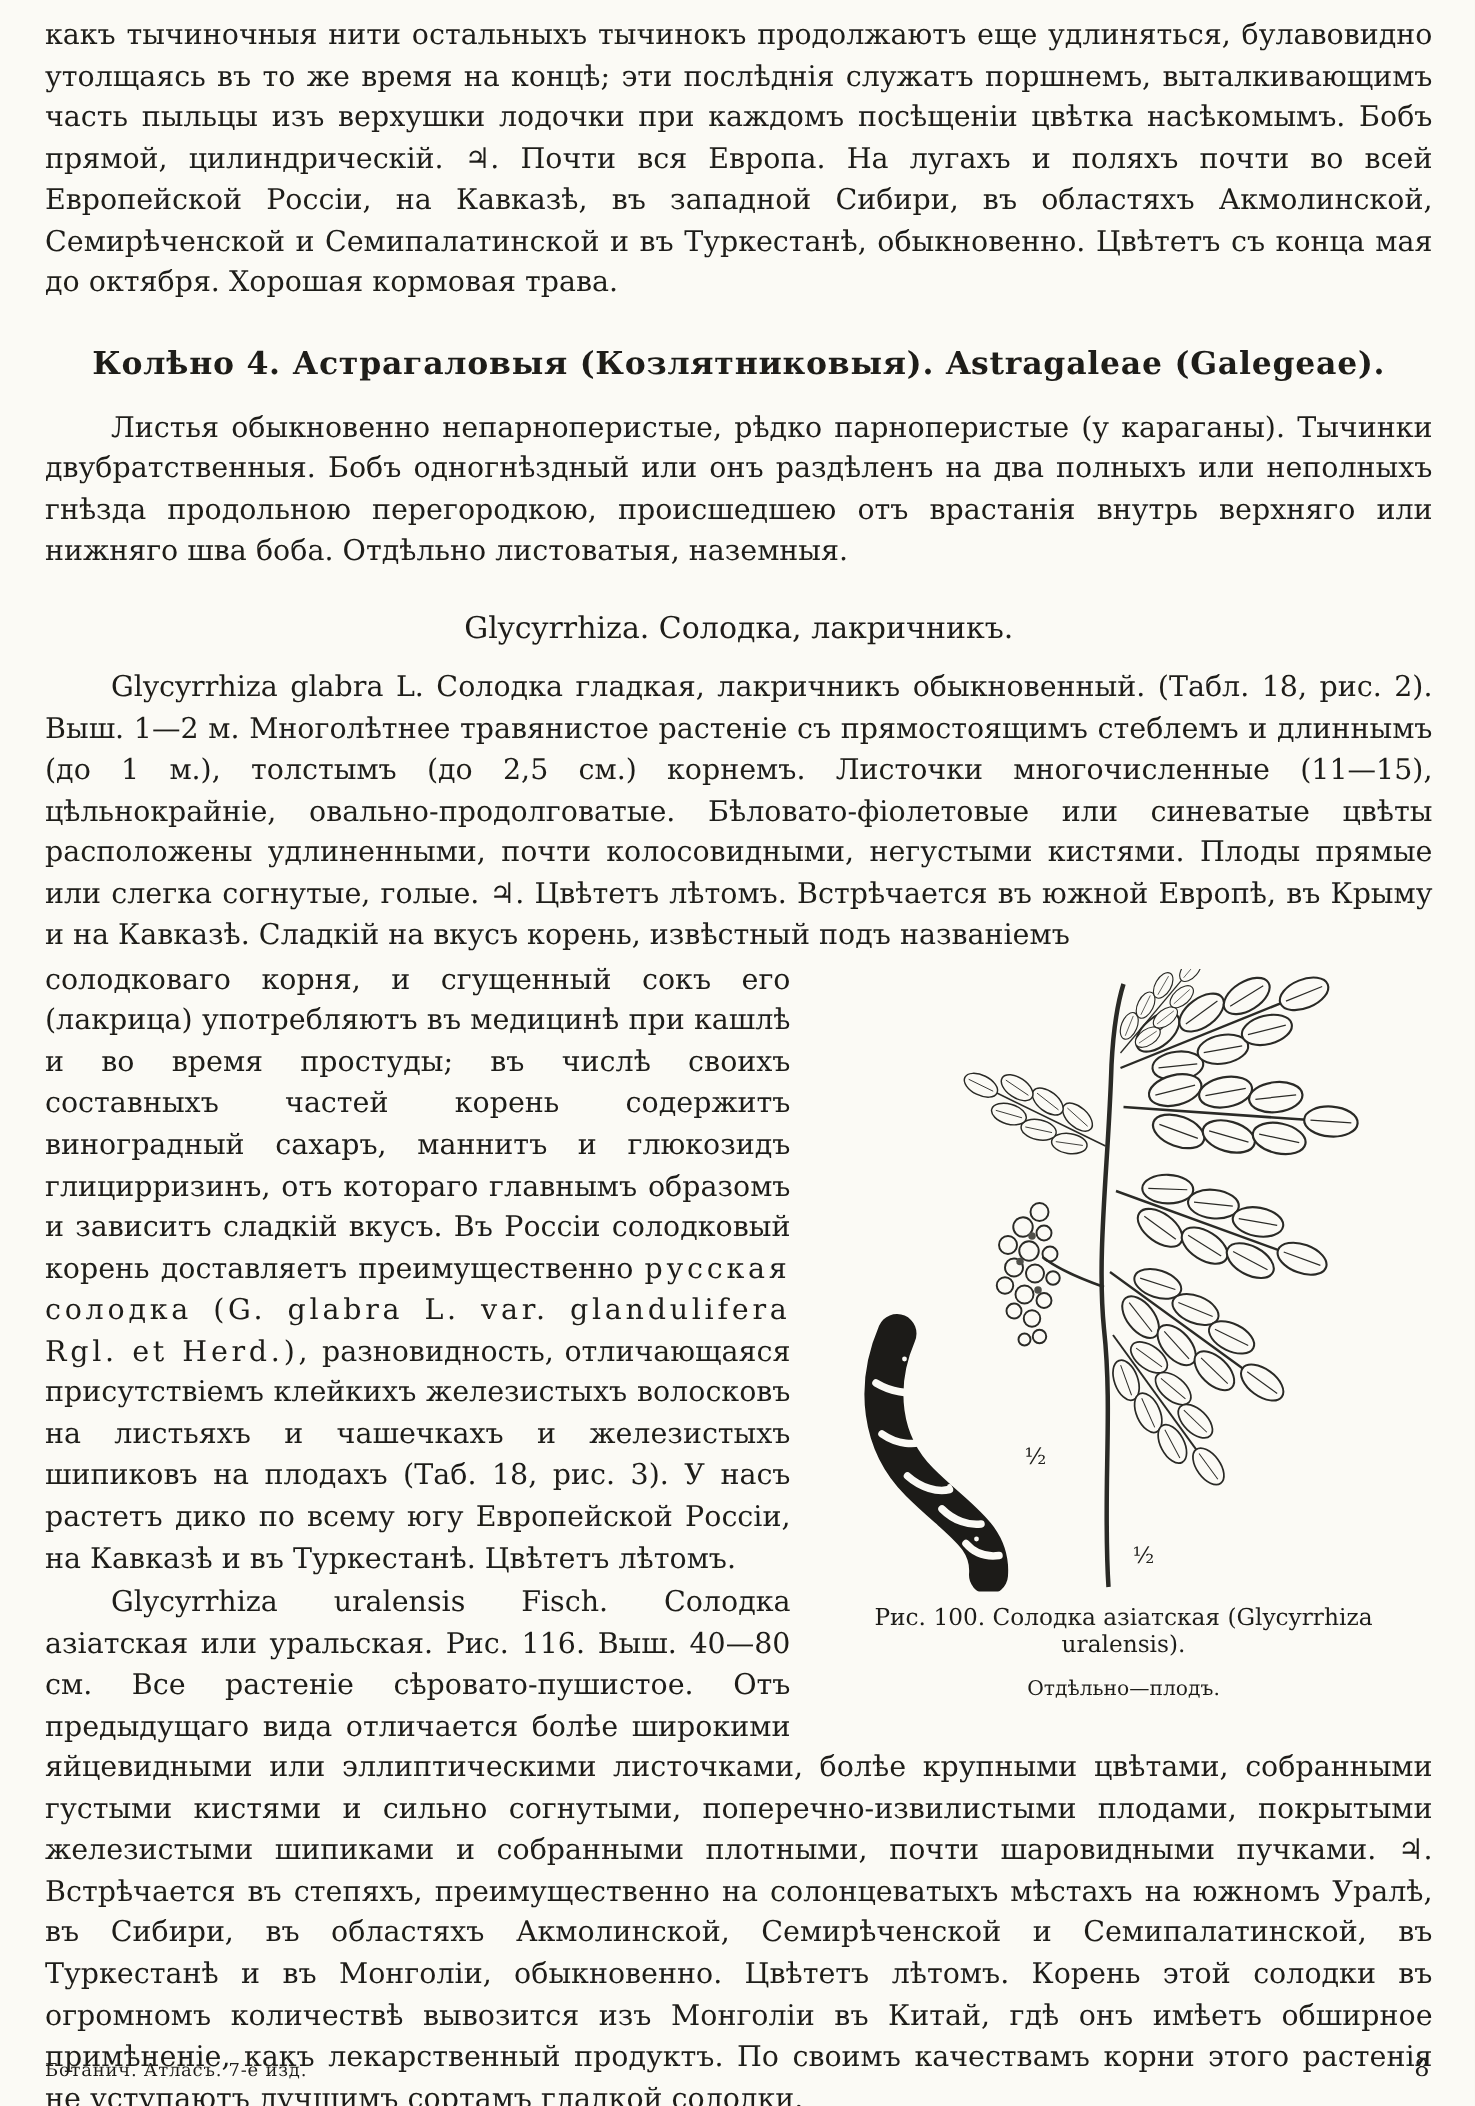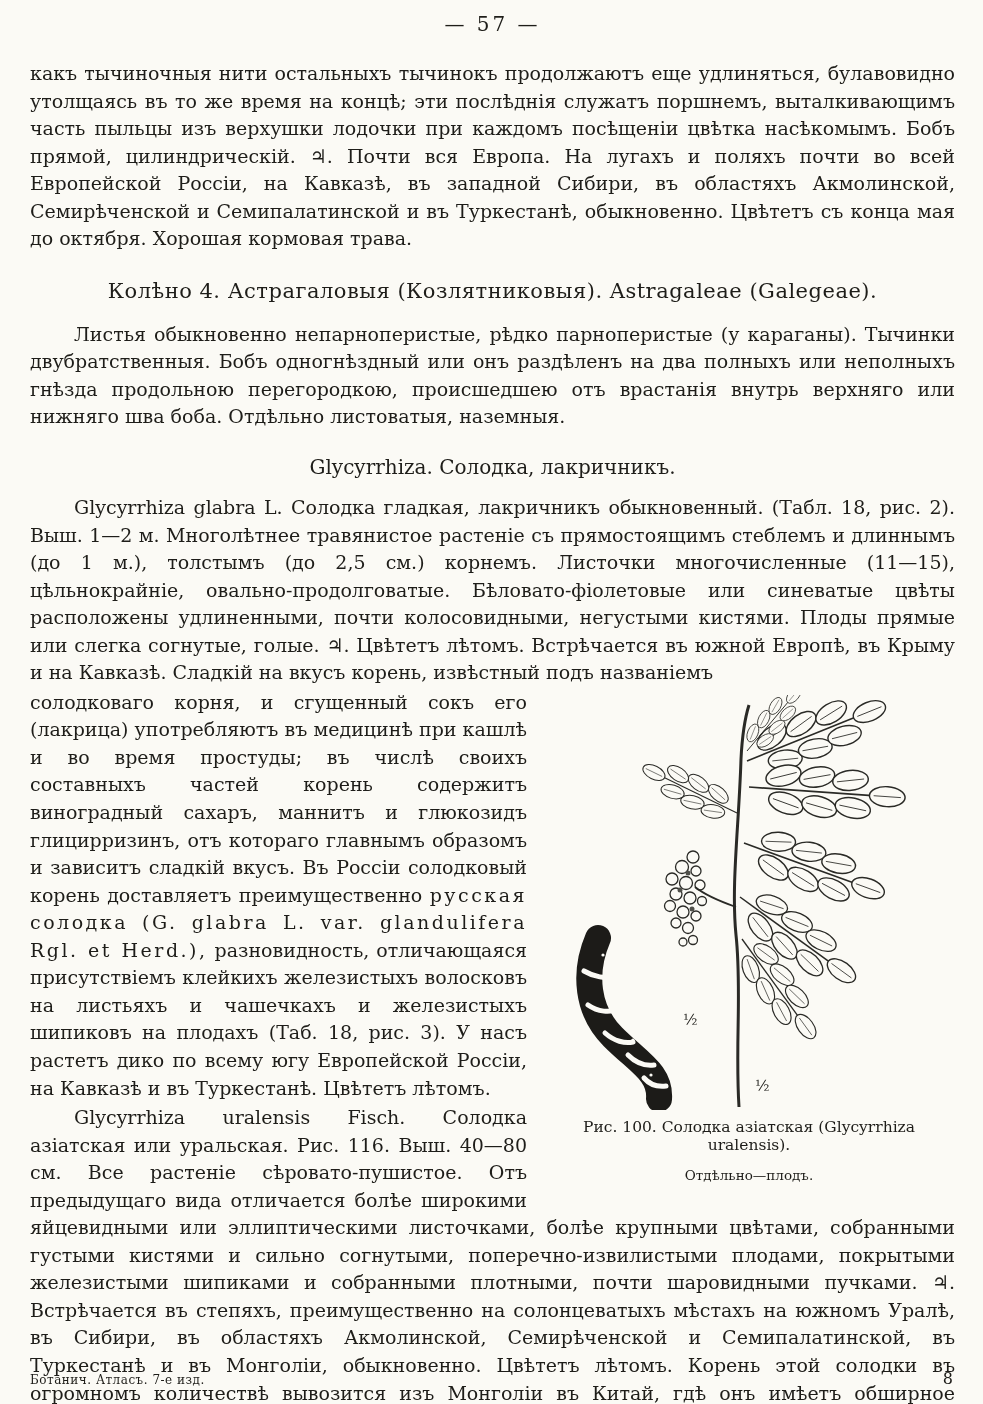--- a/index.html
+++ b/index.html
@@ -20,21 +20,21 @@
     margin:2px 0 24px 0;
   }
   .body-para {
     font-size:19px; line-height:1.45; text-align:justify;
     margin:0 0 2px 0;
   }
   .indent { text-indent:44px; }
   .lead { font-weight:normal; }
   .sperr { letter-spacing:2.5px; }
   .heading-1 {
-    text-align:center; font-weight:normal; font-size:21px;
+    text-align:center; font-weight:bold; font-size:21px;
     letter-spacing:0.5px; margin:26px 0 18px 0;
   }
   .heading-2 {
     text-align:center; font-weight:normal; font-size:20px;
     margin:24px 0 15px 0;
   }
   .fig {
     float:right; width:412px; margin:6px 0 8px 16px;
     text-align:center;
   }
@@ -46,21 +46,20 @@
     display:flex; justify-content:space-between; align-items:baseline;
   }
   .footer-note { font-size:12px; letter-spacing:0.5px; }
   .footer-sig  { font-size:16px; }
 </style>
 </head>
 <body>
 
 <div class="page">
 
-  <div class="page-number">— 57 —</div>
 
   <p class="body-para">
     <span>какъ тычиночныя нити остальныхъ тычинокъ продолжаютъ еще удлиняться, булавовидно утолщаясь въ то же время на концѣ; эти послѣднія служатъ поршнемъ, выталкивающимъ часть пыльцы изъ верхушки лодочки при каждомъ посѣщеніи цвѣтка насѣкомымъ. Бобъ прямой, цилиндрическій. ♃. Почти вся Европа. На лугахъ и поляхъ почти во всей Европейской Россіи, на Кавказѣ, въ западной Сибири, въ областяхъ Акмолинской, Семирѣченской и Семипалатинской и въ Туркестанѣ, обыкновенно. Цвѣтетъ съ конца мая до октября. Хорошая кормовая трава.</span>
   </p>
 
   <div class="heading-1">Колѣно 4. Астрагаловыя (Козлятниковыя). Astragaleae (Galegeae).</div>
 
   <p class="body-para indent">
     <span>Листья обыкновенно непарноперистые, рѣдко парноперистые (у караганы). Тычинки двубратственныя. Бобъ одногнѣздный или онъ раздѣленъ на два полныхъ или неполныхъ гнѣзда продольною перегородкою, происшедшею отъ врастанія внутрь верхняго или нижняго шва боба. Отдѣльно листоватыя, наземныя.</span>
   </p>

